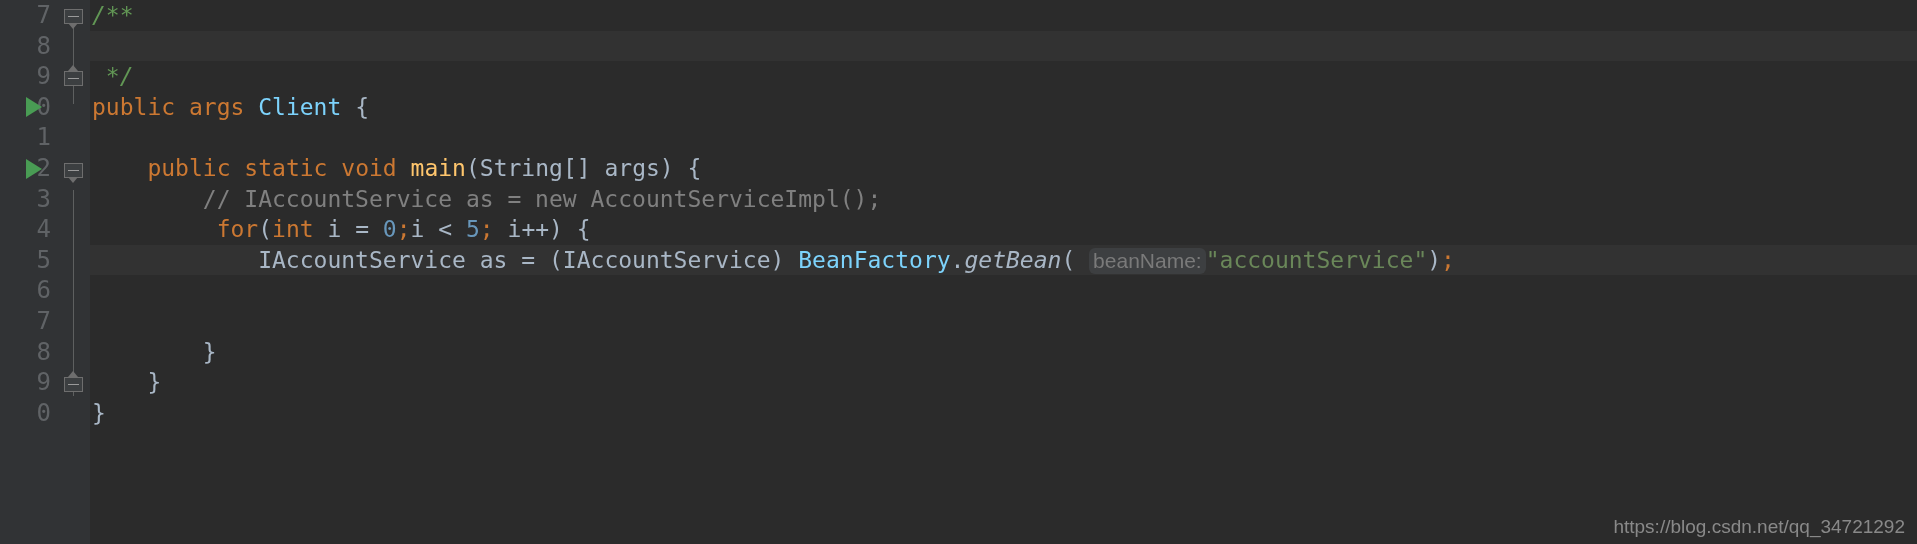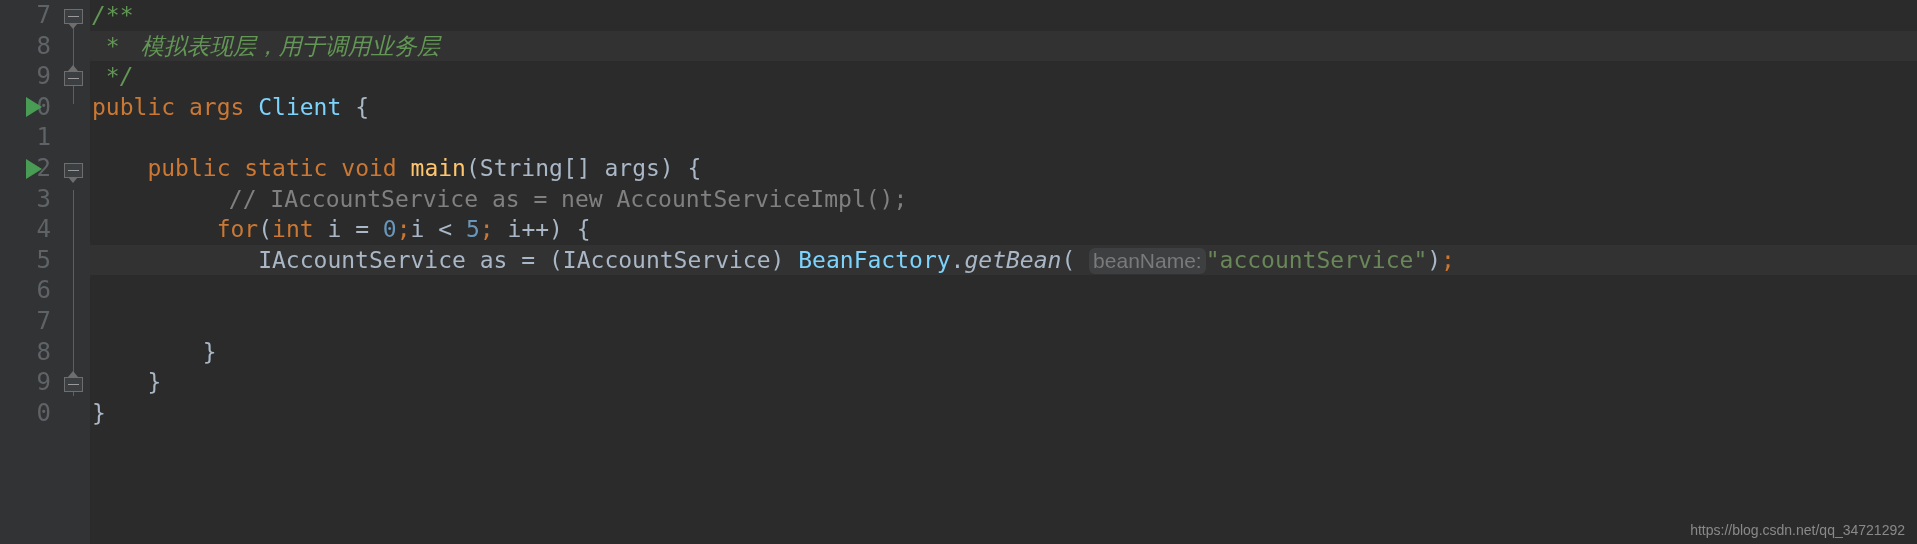--- a/index.html
+++ b/index.html
@@ -96,21 +96,21 @@
     z-index: 0;
   }
 
   
   .kw      { color: #cc7832; }
   .cls     { color: #7dd3fc; }
   .type    { color: #a9b7c6; }
   .num     { color: #6897bb; }
   .str     { color: #6a8759; }
   .cmt     { color: #629755; font-style: italic; }
-  .cmt-ln  { color: #808080; margin-left: 26px; }
+  .cmt-ln  { color: #808080; }
   .fn      { color: #ffc66d; }
   .static-m{ color: #a9b7c6; font-style: italic; text-align: center; }
   .static-f{ color: #9876aa; font-style: italic; }
   .punc    { color: #a9b7c6; }
   .semi    { color: #cc7832; }
   .brace   { color: #a9b7c6; }
 
   .hint {
     background: #3d3f41;
     color: #7a7a7a;
@@ -179,21 +179,21 @@
     border-left: 16px solid #499c54;
     z-index: 5;
   }
 
   
   .watermark {
     position: absolute;
     right: 12px;
     bottom: 6px;
     color: #9a9a9a;
-    font-size: 14px;
+    font-size: 19px;
     font-family: "Liberation Sans", "DejaVu Sans", sans-serif;
     z-index: 10;
     opacity: 0.85;
   }
   .cjk { font-family: "DejaVu Sans", "Liberation Sans", sans-serif; }
 </style>
 </head>
 <body>
 
 <div class="editor">
@@ -224,21 +224,20 @@
   <div class="lines">
 
     <div class="line" style="top:0px;position:absolute;width:1917px;">
       <div class="lnum">7</div>
       <div class="code-text"><span class="cmt">/**</span></div>
     </div>
 
     <div class="line" style="top:30.6px;position:absolute;width:1917px;">
       <div class="rowhl"></div>
       <div class="lnum">8</div>
-      <div class="code-text"><span class="cmt"> * </span><span class="cmt cjk"> 模拟表现层，用于调用业务层</span></div>
     </div>
 
     <div class="line" style="top:61.2px;position:absolute;width:1917px;">
       <div class="lnum">9</div>
       <div class="code-text"><span class="cmt"> */</span></div>
     </div>
 
     <div class="line" style="top:91.8px;position:absolute;width:1917px;">
       <div class="lnum">0</div>
       <div class="code-text"><span class="kw">public</span><span class="punc"> </span><span class="kw">args</span><span class="punc"> </span><span class="cls">Client</span><span class="brace"> {</span></div>

